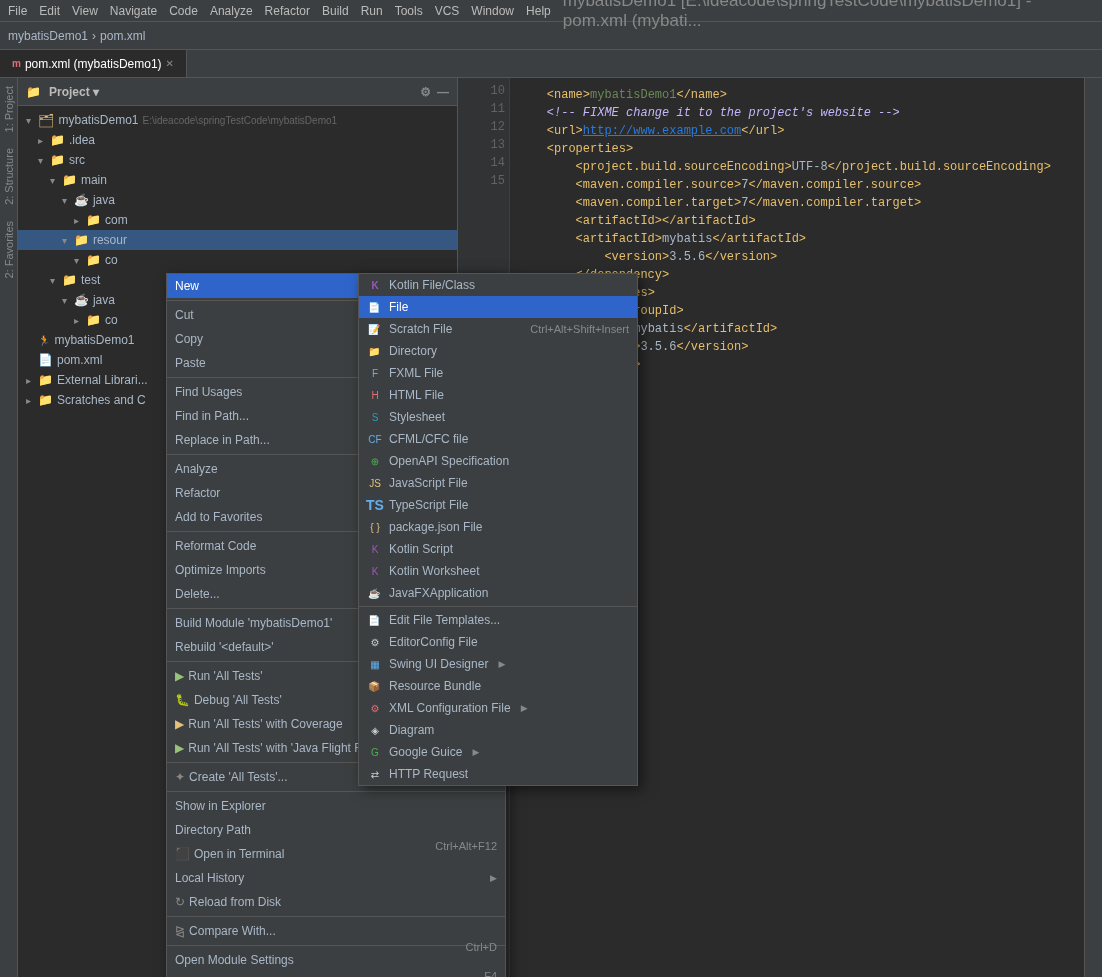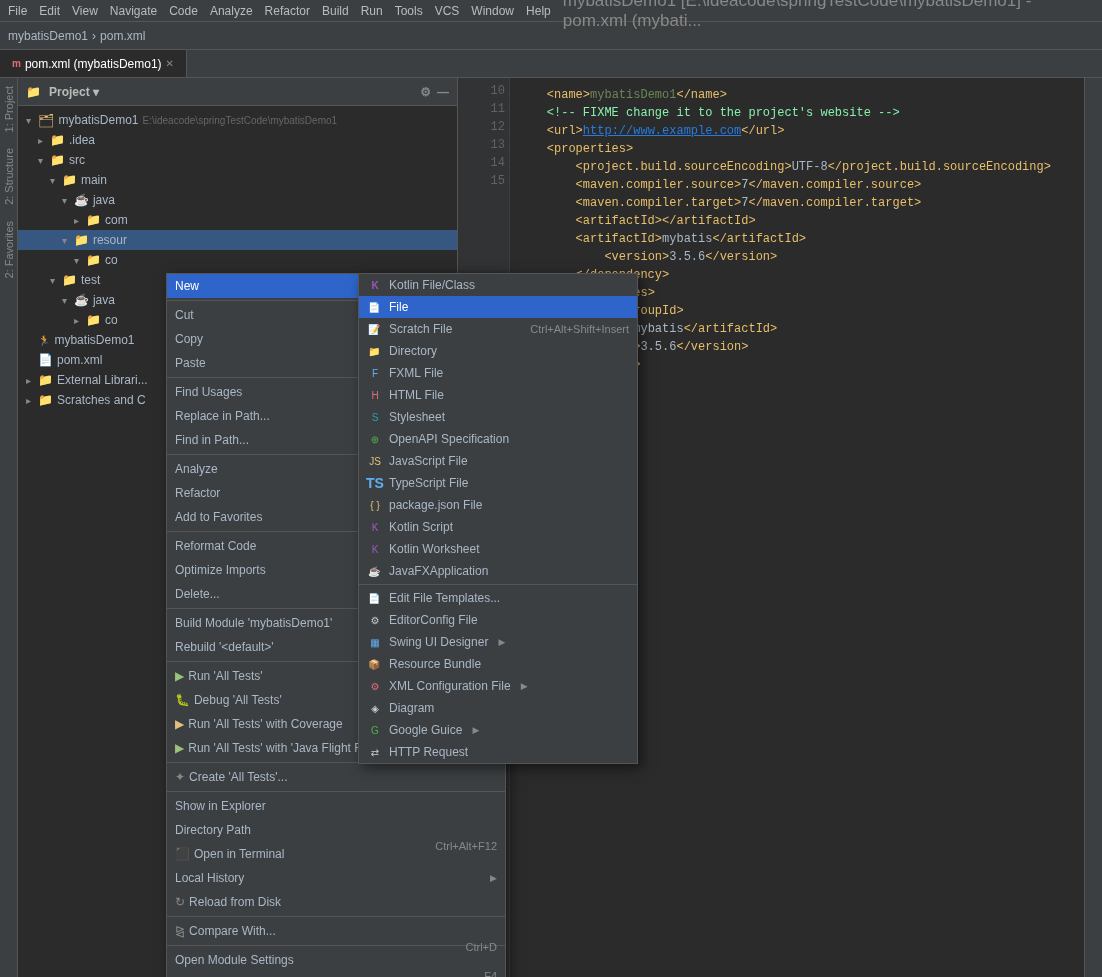--- a/index.html
+++ b/index.html
@@ -220,21 +220,21 @@
       flex: 1;
       font-family: 'Courier New', monospace;
       font-size: 12px;
       line-height: 18px;
       padding: 8px 8px;
       color: #a9b7c6;
       overflow: hidden;
     }
     .code-line { white-space: pre; }
     .tag { color: #e8bf6a; }
-    .cmt { color: #86efac; }
+    .cmt { color: #c4b5fd; font-style: italic; }
     .url { color: #287bde; text-decoration: underline; }
     .str { color: #6a8759; }
 
     
     .right-sidebar {
       width: 18px;
       background: #3c3f41;
       border-left: 1px solid #555;
       display: flex;
       flex-direction: column;
@@ -430,29 +430,29 @@
       </div>
       <div class="ctx-separator"></div>
       <div class="ctx-item">
         <div class="item-left">
             <span>Find Usages</span>
           </div>
         <span class="shortcut">Alt+F7</span>
       </div>
       <div class="ctx-item">
         <div class="item-left">
+            <span>Find in Path...</span>
+          </div>
+        <span class="shortcut">Ctrl+Shift+F</span>
+      </div>
+      <div class="ctx-item">
+        <div class="item-left">
             <span>Replace in Path...</span>
           </div>
         <span class="shortcut">Ctrl+Shift+R</span>
-      </div>
-      <div class="ctx-item">
-        <div class="item-left">
-            <span>Find in Path...</span>
-          </div>
-        <span class="shortcut">Ctrl+Shift+F</span>
       </div>
       <div class="ctx-separator"></div>
       <div class="ctx-item has-sub">
         <div class="item-left">
             <span>Analyze</span>
           </div>
       </div>
       <div class="ctx-item has-sub">
         <div class="item-left">
             <span>Refactor</span>
@@ -599,20 +599,24 @@
         <span class="sub-icon icon-fxml">F</span>
         <span>FXML File</span>
       </div>
       <div class="sub-item">
         <span class="sub-icon icon-html">H</span>
         <span>HTML File</span>
       </div>
       <div class="sub-item">
         <span class="sub-icon icon-css">S</span>
         <span>Stylesheet</span>
+      </div>
+      <div class="sub-item">
+        <span class="sub-icon" style="color:#61afef; font-size:10px;">CF</span>
+        <span>CFML/CFC file</span>
       </div>
       <div class="sub-item">
         <span class="sub-icon icon-oapi">⊕</span>
         <span>OpenAPI Specification</span>
       </div>
       <div class="sub-item">
         <span class="sub-icon icon-js">JS</span>
         <span>JavaScript File</span>
       </div>
       <div class="sub-item">

